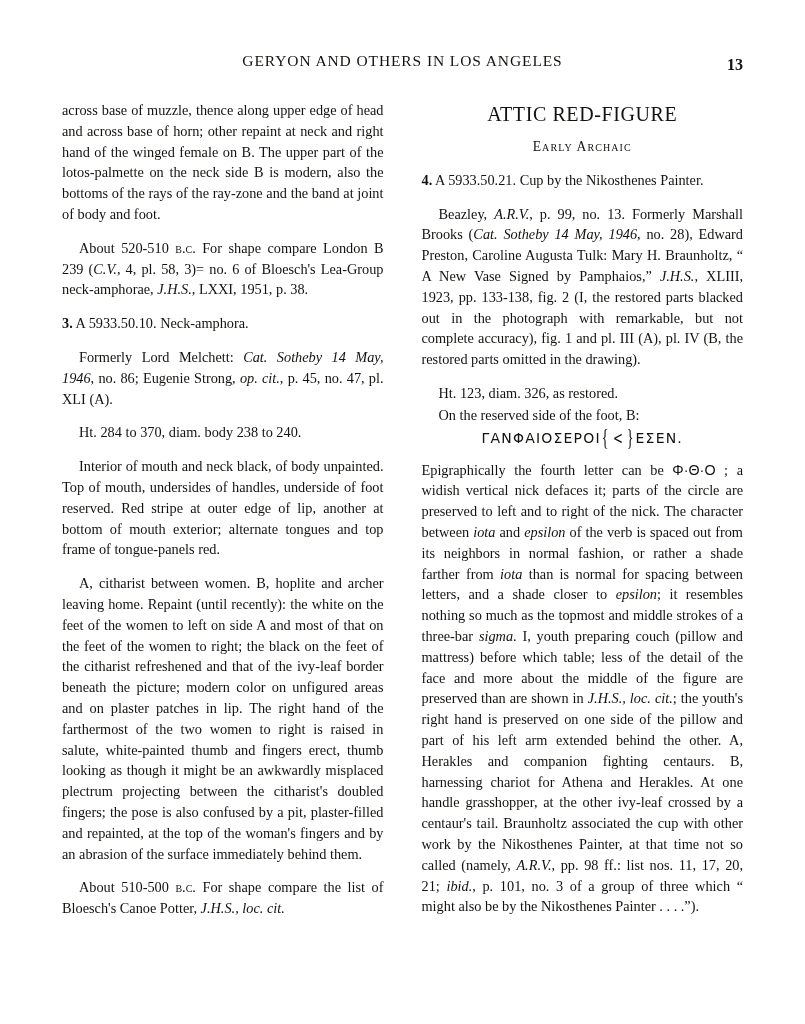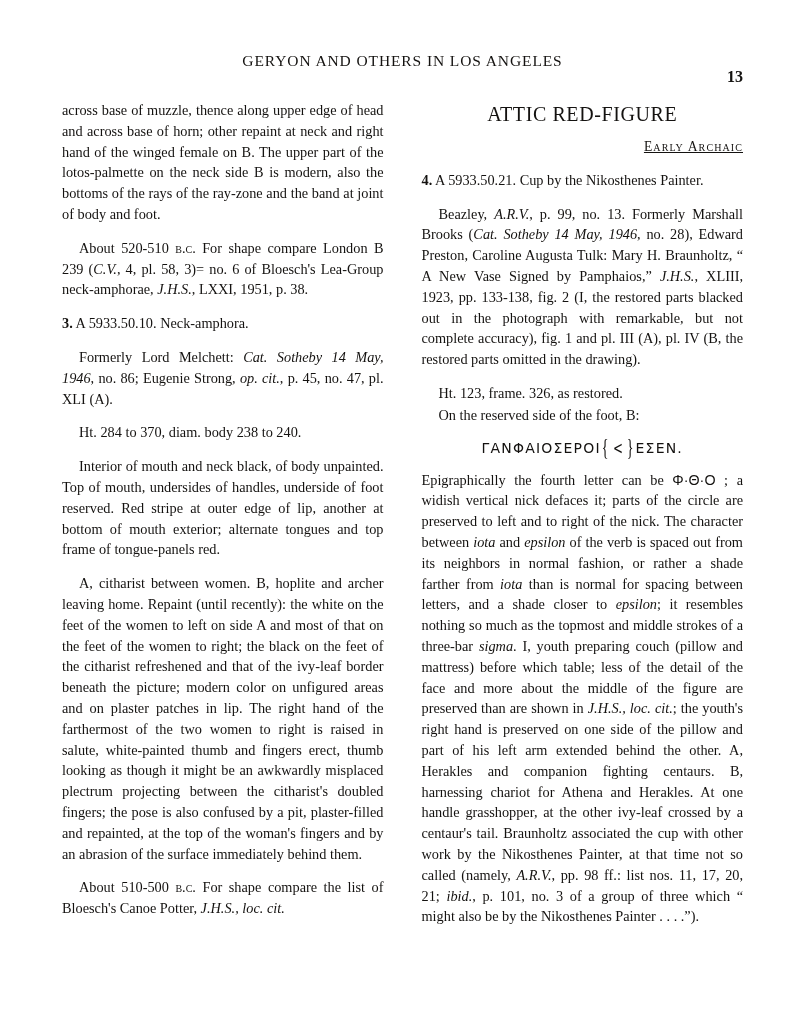--- a/index.html
+++ b/index.html
@@ -31,21 +31,21 @@
   }
   .runhead-title {
     font-variant: small-caps;
     font-size: 15.5px;
     letter-spacing: 0.9px;
     white-space: nowrap;
   }
   .page-number {
     position: absolute;
     right: 0;
-    top: 16px;
+    top: 4px;
     font-size: 16px;
     font-weight: bold;
   }
   .columns {
     display: flex;
     gap: 38px;
   }
   .col {
     width: 324px;
   }
@@ -75,29 +75,28 @@
   .it {
     font-style: italic;
   }
   .sec-title {
     text-align: center;
     font-size: 20px;
     letter-spacing: 0.6px;
     margin: 0 0 8px 0;
   }
   .sec-sub {
-    text-align: right;
+    text-align: center;
     font-variant: small-caps;
     font-size: 13.6px;
     letter-spacing: 1.1px;
     margin: 0 0 13px 0;
-    text-decoration: underline;
   }
   .inscription {
-    margin: 14px 0 13px 0;
+    margin: 4px 0 13px 0;
     font-family: "DejaVu Sans", sans-serif;
     font-size: 14px;
     letter-spacing: 1.2px;
     text-align: center;
     white-space: nowrap;
   }
   .inscription .brace {
     display: inline-block;
     transform: scaleY(1.6);
     margin: 0 1px;
@@ -160,21 +159,21 @@
 
       <p>
         <span class="entry-num">4.</span>
         <span>A 5933.50.21.   Cup by the Nikosthenes Painter.</span>
       </p>
 
       <p class="indent gap">
         <span>Beazley, </span><span class="it">A.R.V.</span><span>, p. 99, no. 13. Formerly Marshall Brooks (</span><span class="it">Cat. Sotheby 14 May, 1946</span><span>, no. 28), Edward Preston, Caroline Augusta Tulk: Mary H. Braunholtz, “ A New Vase Signed by Pamphaios,” </span><span class="it">J.H.S.</span><span>, XLIII, 1923, pp. 133-138, fig. 2 (I, the restored parts blacked out in the photograph with remarkable, but not complete accuracy), fig. 1 and pl. III (A), pl. IV (B, the restored parts omitted in the drawing).</span>
       </p>
 
-      <p class="indent gap">Ht. 123, frame. 326, as restored.</p>
+      <p class="indent gap">Ht. 123, diam. 326, as restored.</p>
 
       <p class="indent gap-sm">On the reserved side of the foot, B:</p>
 
       <div class="inscription">
         <span>ΓΑΝΦΑΙΟΣΕΡΟΙ</span><span class="brace">{</span><span class="lt">&lt;</span><span class="brace">}</span><span>ΕΣΕΝ.</span>
       </div>
 
       <p>
         <span>Epigraphically the fourth letter can be </span><span class="phi">Φ·Θ·Ο</span><span> ; a widish vertical nick defaces it; parts of the circle are preserved to left and to right of the nick. The character between </span><span class="it">iota</span><span> and </span><span class="it">epsilon</span><span> of the verb is spaced out from its neighbors in normal fashion, or rather a shade farther from </span><span class="it">iota</span><span> than is normal for spacing between letters, and a shade closer to </span><span class="it">epsilon</span><span>; it resembles nothing so much as the topmost and middle strokes of a three-bar </span><span class="it">sigma</span><span>. I, youth preparing couch (pillow and mattress) before which table; less of the detail of the face and more about the middle of the figure are preserved than are shown in </span><span class="it">J.H.S., loc. cit.</span><span>; the youth's right hand is preserved on one side of the pillow and part of his left arm extended behind the other. A, Herakles and companion fighting centaurs. B, harnessing chariot for Athena and Herakles. At one handle grasshopper, at the other ivy-leaf crossed by a centaur's tail. Braunholtz associated the cup with other work by the Nikosthenes Painter, at that time not so called (namely, </span><span class="it">A.R.V.</span><span>, pp. 98 ff.: list nos. 11, 17, 20, 21; </span><span class="it">ibid.</span><span>, p. 101, no. 3 of a group of three which “ might also be by the Nikosthenes Painter . . . .”).</span>
       </p>

